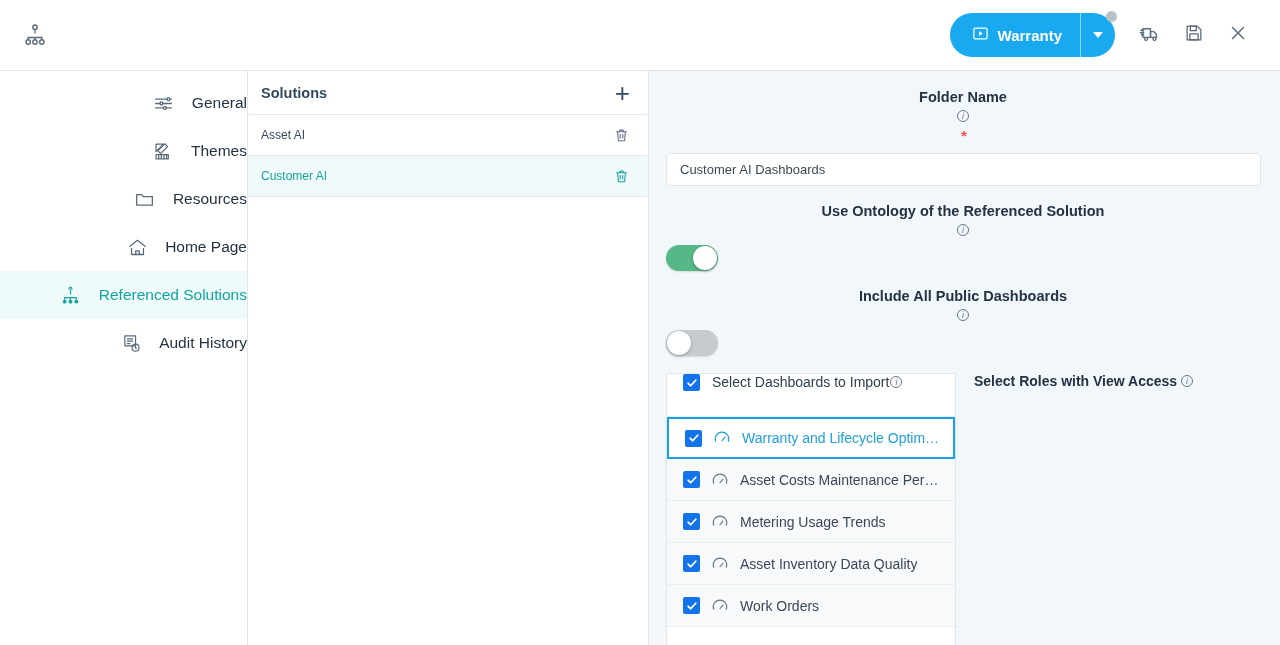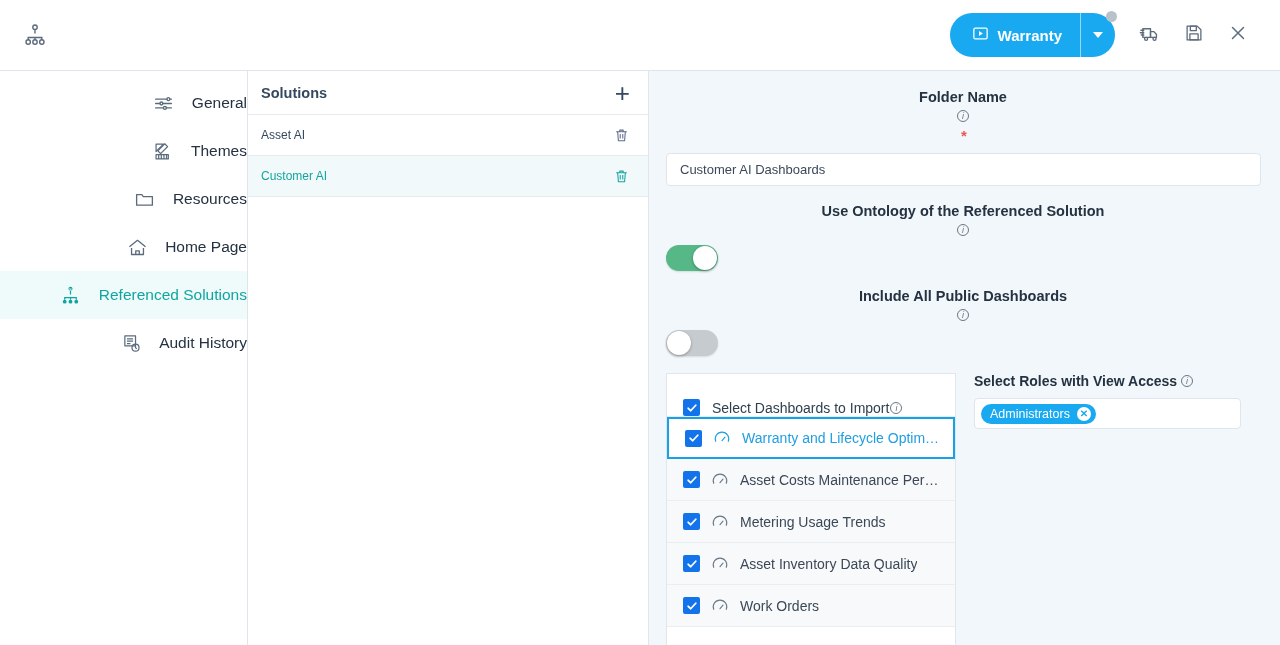--- a/index.html
+++ b/index.html
@@ -147,21 +147,21 @@
   .switch.off .knob { left: 1px; }
 
   .lower { display: flex; gap: 16px; margin-top: 11px; }
 
   .dash-panel {
     width: 290px; flex: 0 0 290px;
     background: #fff; border: 1px solid #e0e6ea;
     height: 320px;
   }
   .dash-head {
-    height: 43px; display: flex; align-items: flex-end; gap: 12px;
+    height: 43px; display: flex; align-items: flex-start; gap: 12px;
     padding-left: 16px; border-bottom: 1px solid #e6ebef;
     background: #fff;
   }
   .dash-head .htxt { font-size: 14px; color: #30404f; display:flex; align-items:center; gap:1px; }
   .dash-row {
     height: 42px; display: flex; align-items: center; gap: 11px;
     padding-left: 16px;
     border-bottom: 1px solid #e9eef1;
     background: #f7f9fa;
     font-size: 14px; color: #3c4858;
@@ -497,24 +497,18 @@
             </span>
             <span class="rtxt">Work Orders</span>
           </div>
         </div>
 
         <div class="roles">
           <div class="roles-label">
             <span>Select Roles with View Access</span>
             <span class="info-i">i</span>
           </div>
-          <div class="roles-box">
-            <span class="chip">
-              <span>Administrators</span>
-              <span class="chip-x">✕</span>
-            </span>
-          </div>
         </div>
 
       </div>
     </div>
   </div>
 </div>
 
 </body></html>

